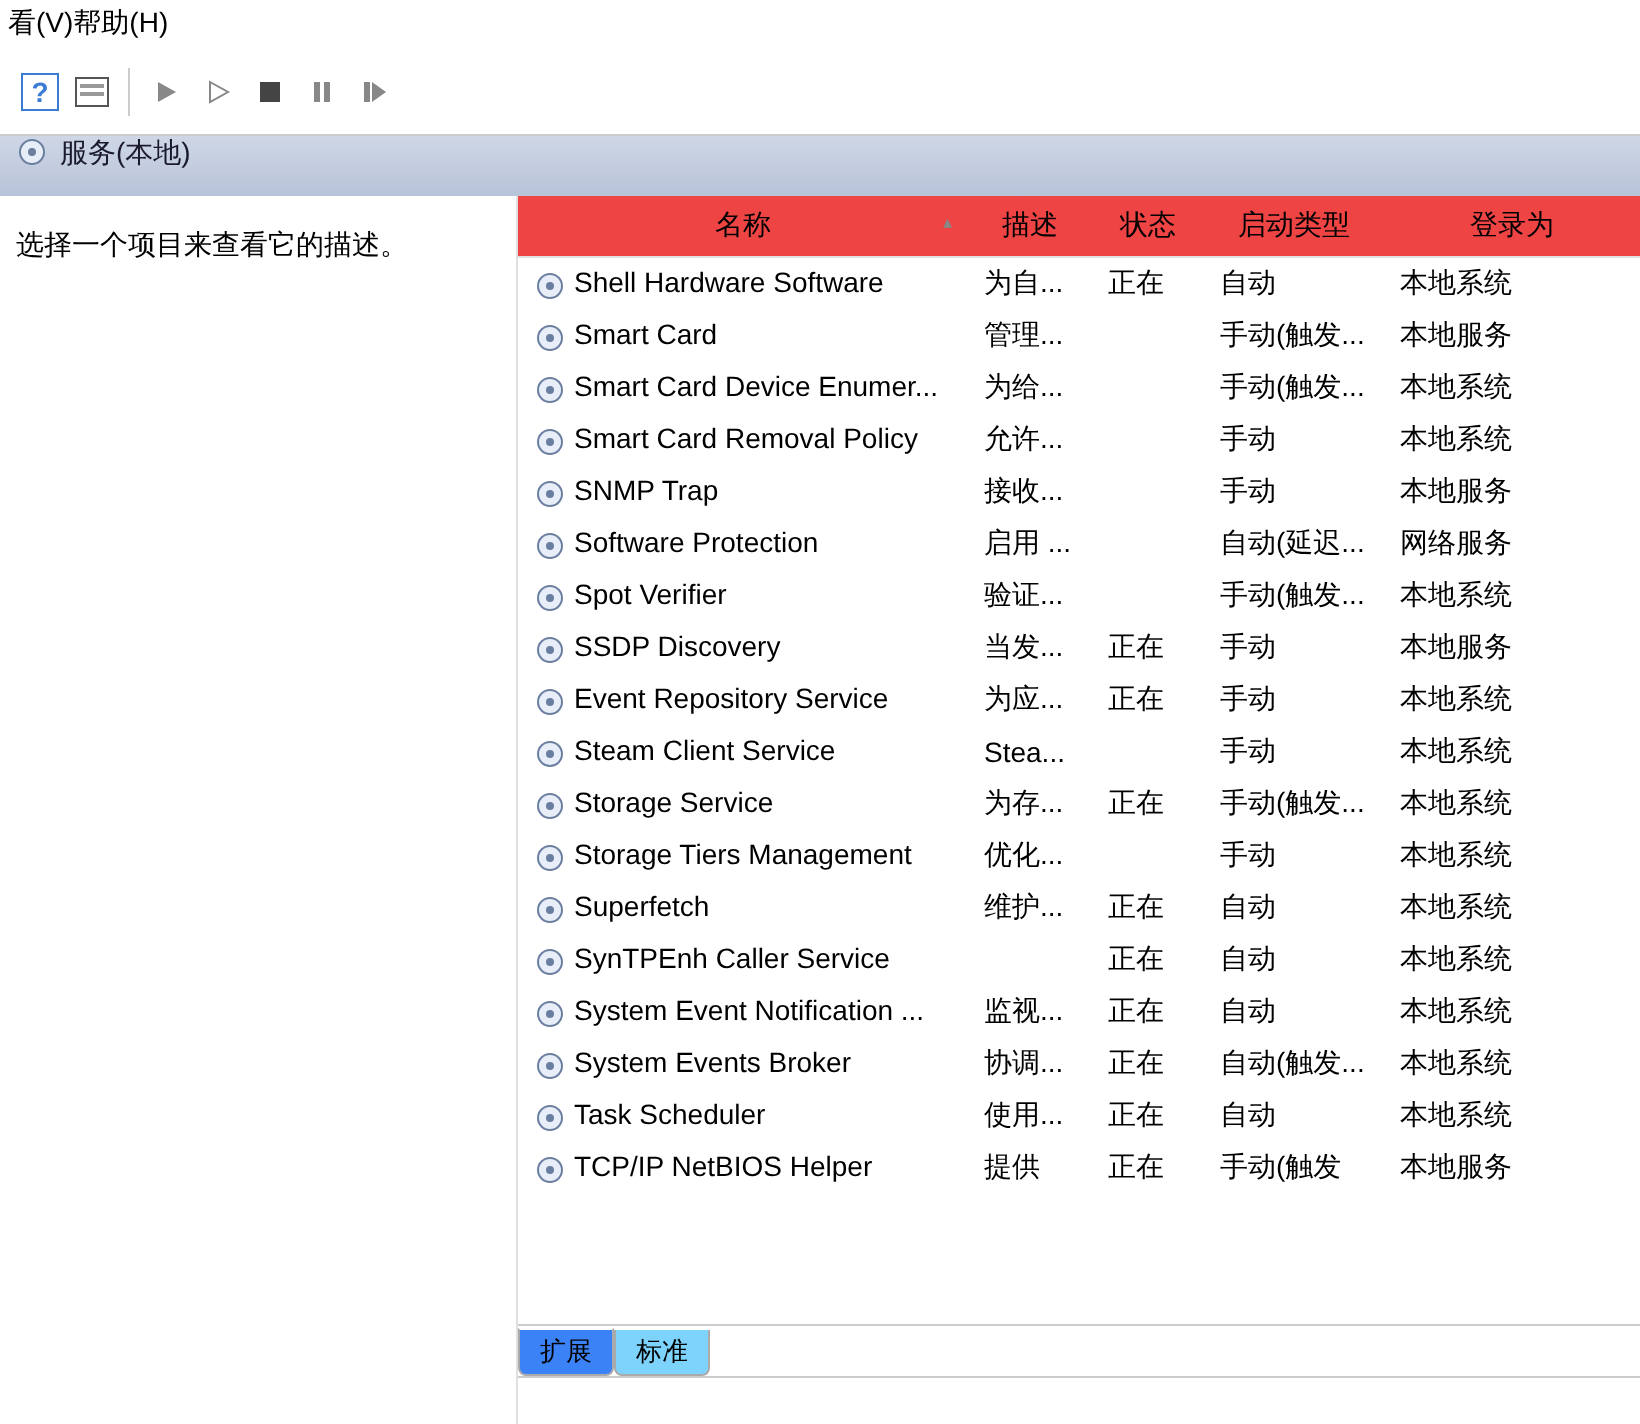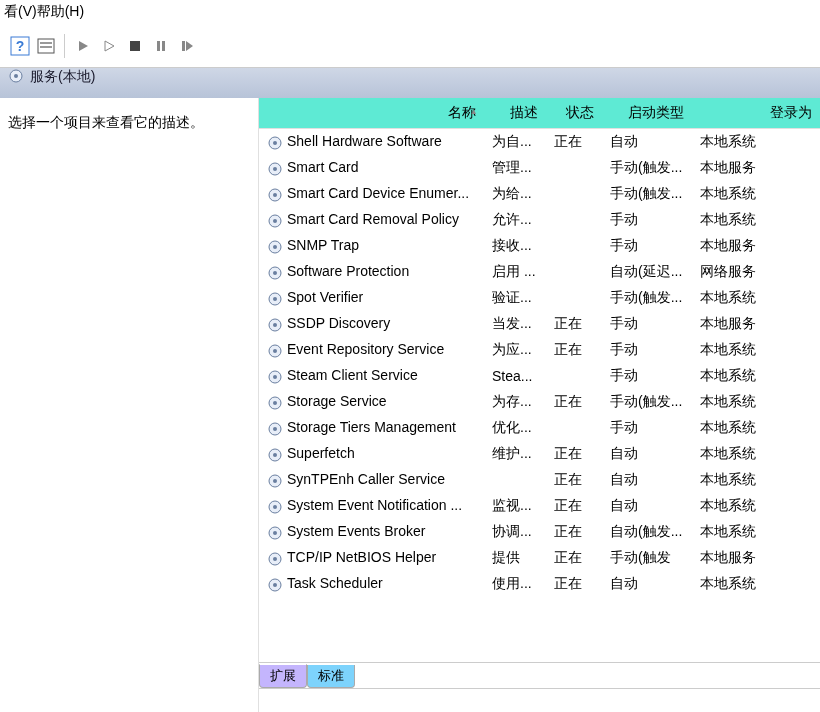--- a/index.html
+++ b/index.html
@@ -75,27 +75,27 @@
   .list-wrap {
     flex: 1;
     overflow: hidden;
   }
   table {
     width: 100%;
     border-collapse: collapse;
     table-layout: fixed;
   }
   thead th {
-    text-align: right;
+    text-align: center;
     font-weight: normal;
     padding: 6px 8px;
     border-bottom: 1px solid #e0e0e0;
     position: relative;
     cursor: default;
-    background: #5eead4;
+    background: #ef4444;
     white-space: nowrap;
     overflow: hidden;
     text-overflow: ellipsis;
   }
   thead th.sort::after {
     content: " ▴";
     font-size: 9px;
     color: #888;
     position: absolute;
     right: 8px;
@@ -127,21 +127,21 @@
     border-bottom-left-radius: 4px;
     border-bottom-right-radius: 4px;
     padding: 2px 10px;
     font-size: 13px;
     background: #7dd3fc;
     cursor: default;
     position: relative;
     top: 0;
   }
   .tab.active {
-    background: #c4b5fd;
+    background: #3b82f6;
     border-top: 1px solid #fff;
   }
   .status-bar {
     height: 24px;
     border-top: 1px solid #ccc;
   }
   svg { display: block; }
 </style>
 </head>
 <body>
@@ -438,37 +438,37 @@
                 <td>正在</td>
                 <td>自动(触发...</td>
                 <td>本地系统</td>
               </tr>
               <tr>
                 <td><span class="svc-icon">
                     <svg width="16" height="16">
                       <circle cx="8" cy="8" r="6" fill="#e8eef8" stroke="#6a7fa0"></circle>
                       <circle cx="8" cy="8" r="2" fill="#6a7fa0"></circle>
                     </svg>
+                  </span><span>Task Scheduler</span></td>
+                <td>使用...</td>
+                <td>正在</td>
+                <td>自动</td>
+                <td>本地系统</td>
+              </tr>
+              <tr>
+                <td><span class="svc-icon">
+                    <svg width="16" height="16">
+                      <circle cx="8" cy="8" r="6" fill="#e8eef8" stroke="#6a7fa0"></circle>
+                      <circle cx="8" cy="8" r="2" fill="#6a7fa0"></circle>
+                    </svg>
                   </span><span>TCP/IP NetBIOS Helper</span></td>
                 <td>提供</td>
                 <td>正在</td>
                 <td>手动(触发</td>
                 <td>本地服务</td>
-              </tr>
-              <tr>
-                <td><span class="svc-icon">
-                    <svg width="16" height="16">
-                      <circle cx="8" cy="8" r="6" fill="#e8eef8" stroke="#6a7fa0"></circle>
-                      <circle cx="8" cy="8" r="2" fill="#6a7fa0"></circle>
-                    </svg>
-                  </span><span>Task Scheduler</span></td>
-                <td>使用...</td>
-                <td>正在</td>
-                <td>自动</td>
-                <td>本地系统</td>
               </tr>
             </tbody>
         </table>
       </div>
 
       <div class="tabs-row">
         <div class="tab active">扩展</div>
         <div class="tab">标准</div>
       </div>
 

